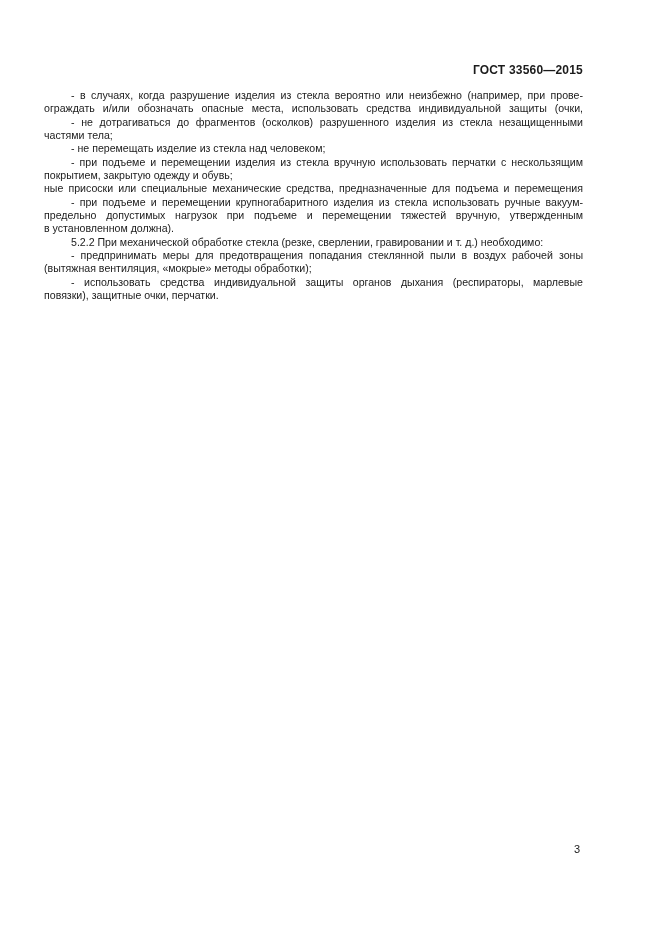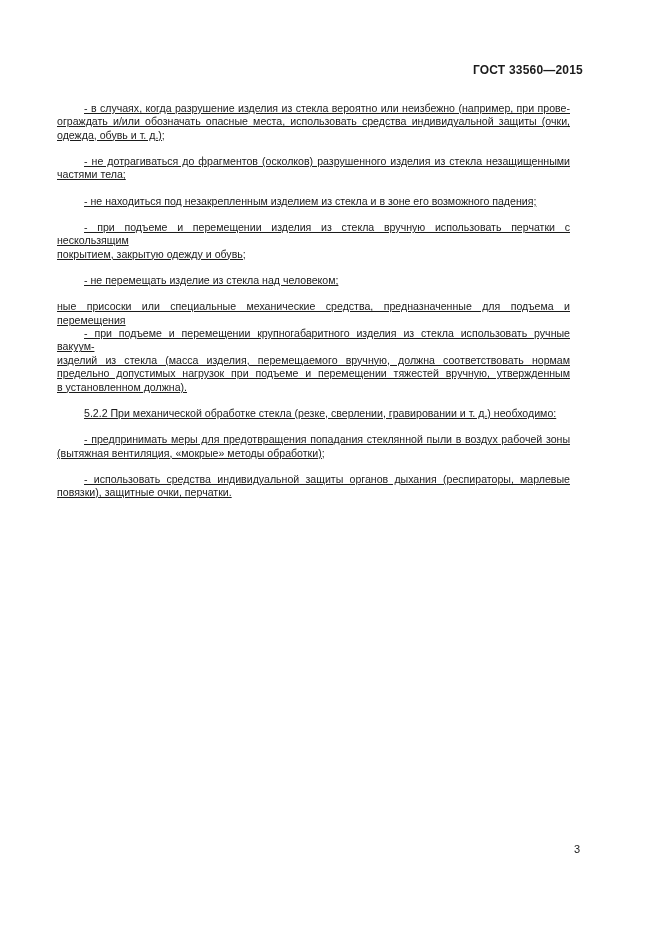--- a/index.html
+++ b/index.html
@@ -26,21 +26,21 @@
     margin-left: 48px;
   }
   .content {
     position: absolute;
     top: 89px;
     left: 44px;
     width: 539px;
     font-size: 10.6px;
     line-height: 13.35px;
   }
-  .para { margin: 13px; padding: 0; text-decoration: underline; }
+  .para { margin: 0; padding: 0; }
   .ln {
     text-align: left;
   }
   .ln.jf {
     text-align: justify;
     text-align-last: justify;
   }
   .ln.first {
     text-indent: 27px;
   }
@@ -54,45 +54,40 @@
 </head>
 <body>
 
 <div class="doc-header">ГОСТ 33560—2015</div>
 
 <div class="content">
 
   <div class="para">
     <div class="ln first jf">- в случаях, когда разрушение изделия из стекла вероятно или неизбежно (например, при прове-</div>
     <div class="ln jf">ограждать и/или обозначать опасные места, использовать средства индивидуальной защиты (очки,</div>
-    <div class="ln">одежда, обувь и т. д.);</div>
   </div>
 
   <div class="para">
     <div class="ln first jf">- не дотрагиваться до фрагментов (осколков) разрушенного изделия из стекла незащищенными</div>
     <div class="ln">частями тела;</div>
   </div>
 
+
   <div class="para">
-    <div class="ln first">- не находиться под незакрепленным изделием из стекла и в зоне его возможного падения;</div>
+    <div class="ln first">- не перемещать изделие из стекла над человеком;</div>
   </div>
 
   <div class="para">
     <div class="ln first jf">- при подъеме и перемещении изделия из стекла вручную использовать перчатки с нескользящим</div>
     <div class="ln">покрытием, закрытую одежду и обувь;</div>
   </div>
 
   <div class="para">
-    <div class="ln first">- не перемещать изделие из стекла над человеком;</div>
-  </div>
-
-  <div class="para">
     <div class="ln jf">ные присоски или специальные механические средства, предназначенные для подъема и перемещения</div>
     <div class="ln first jf">- при подъеме и перемещении крупногабаритного изделия из стекла использовать ручные вакуум-</div>
-    <div class="ln jf">изделий из стекла (масса изделия, перемещаемого вручную, должна соответствовать нормам</div>
     <div class="ln jf">предельно допустимых нагрузок при подъеме и перемещении тяжестей вручную, утвержденным</div>
     <div class="ln">в установленном должна).</div>
   </div>
 
   <div class="para">
     <div class="ln first">5.2.2 При механической обработке стекла (резке, сверлении, гравировании и т. д.) необходимо:</div>
   </div>
 
   <div class="para">
     <div class="ln first jf">- предпринимать меры для предотвращения попадания стеклянной пыли в воздух рабочей зоны</div>

